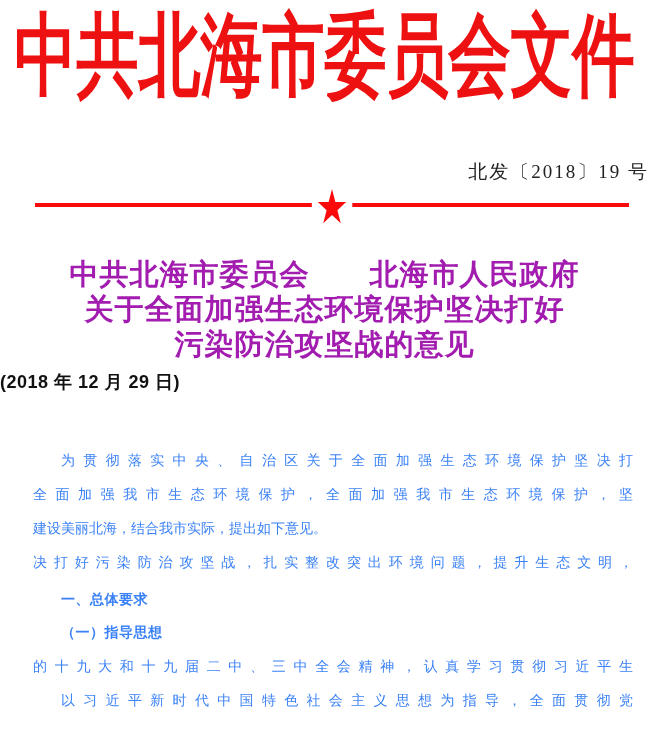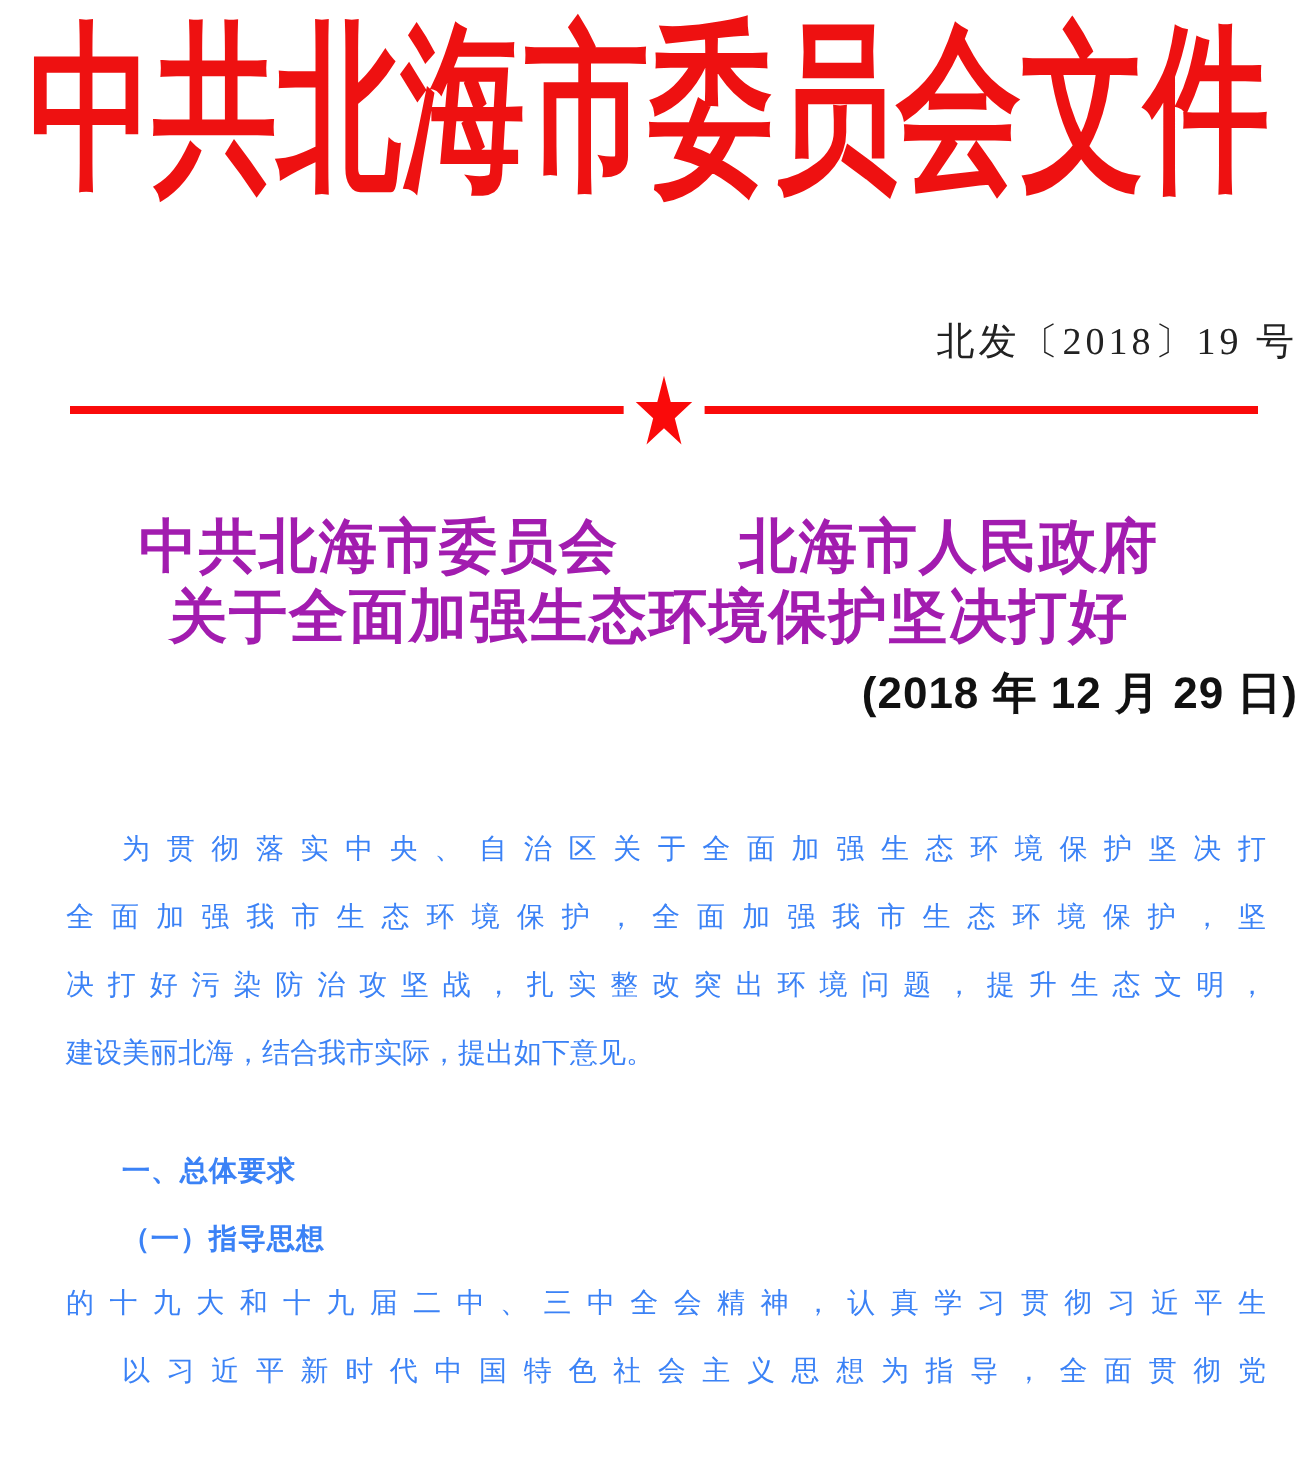--- a/index.html
+++ b/index.html
@@ -71,74 +71,75 @@
     font-size: 29px;
     line-height: 35px;
     letter-spacing: 1px;
     color: #a21caf;
     white-space: nowrap;
   }
   .doc-date {
     margin-top: 9px;
     height: 22px;
     line-height: 22px;
-    text-align: right;
-    font-size: 22px;
+    text-align: left;
+    font-size: 18px;
     font-weight: bold;
     letter-spacing: 0.5px;
     font-family: "Liberation Sans", sans-serif;
     color: #111111;
   }
   
   .body-text {
     margin: 51px 16px 0 33px;
     font-size: 14px;
     line-height: 34px;
     color: #3b82f6;
   }
   .bline { min-height: 34px; }
   .jus  { text-align: justify; text-align-last: justify; }
   .ind  { text-indent: 2em; }
   .h-hei {
     font-weight: bold;
     font-family: "Liberation Sans", sans-serif;
-    margin-top: 23px;
+    margin-top: 2px;
     letter-spacing: 0.5px;
   }
   .h-kai {
     font-weight: bold;
-    font-family: Liberation Sans, sans-serif;
+    font-family: Liberation Serif, serif;
     letter-spacing: 0.5px;
   }
 </style>
 </head>
 <body>
 
 <div class="page">
 
   <div class="masthead">中共北海市委员会文件</div>
 
   <div class="docnum">北发〔2018〕19 号</div>
 
   <div class="rule-wrap">
     <div class="rule"></div>
     <span class="rule-star">★</span>
   </div>
 
   <div class="title-block">
     <div>中共北海市委员会　　北海市人民政府</div>
     <div>关于全面加强生态环境保护坚决打好</div>
+    <div>污染防治攻坚战的意见</div>
   </div>
 
   <div class="doc-date">(2018 年 12 月 29 日)</div>
 
   <div class="body-text">
     <div class="bline jus ind">为贯彻落实中央、自治区关于全面加强生态环境保护坚决打</div>
     <div class="bline jus">全面加强我市生态环境保护，全面加强我市生态环境保护，坚</div>
+    <div class="bline">建设美丽北海，结合我市实际，提出如下意见。</div>
     <div class="bline jus">决打好污染防治攻坚战，扎实整改突出环境问题，提升生态文明，</div>
-    <div class="bline">建设美丽北海，结合我市实际，提出如下意见。</div>
     <div class="bline h-hei ind">一、总体要求</div>
     <div class="bline h-kai ind">（一）指导思想</div>
     <div class="bline jus">的十九大和十九届二中、三中全会精神，认真学习贯彻习近平生</div>
     <div class="bline jus ind">以习近平新时代中国特色社会主义思想为指导，全面贯彻党</div>
   </div>
 
 </div>
 
 </body></html>

